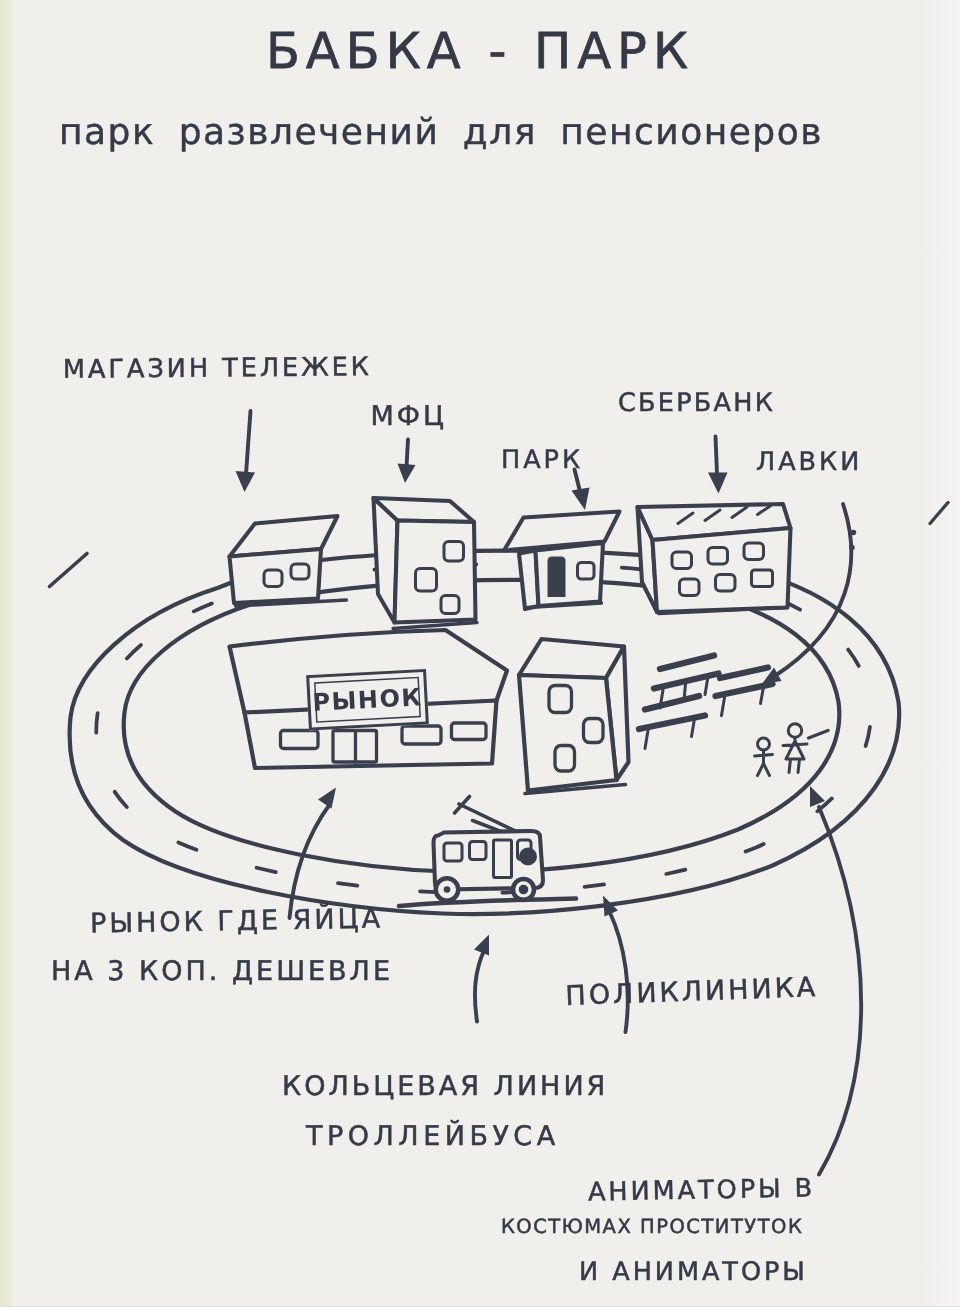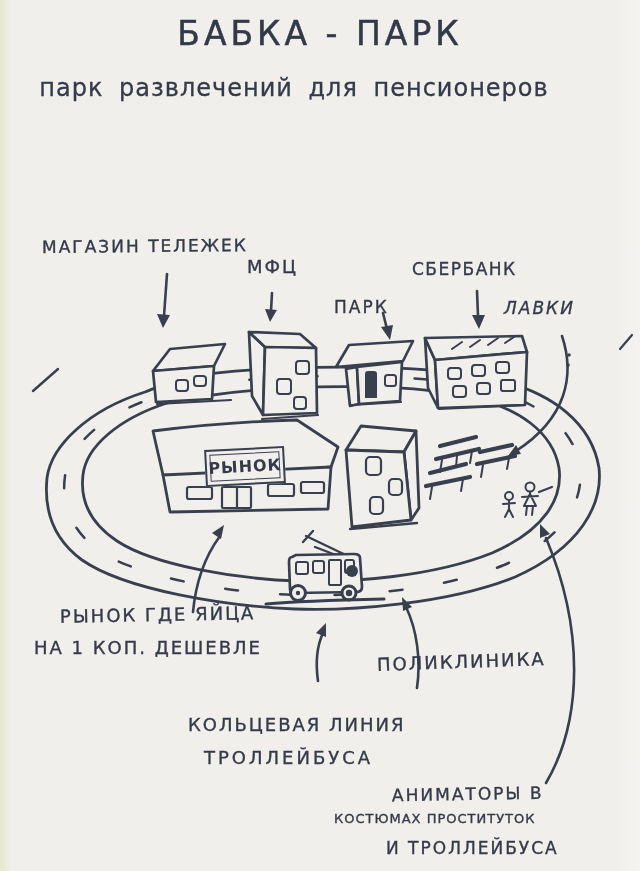--- a/index.html
+++ b/index.html
@@ -186,34 +186,34 @@
         <path class="ink" stroke-width="2.6" d="M546,783 C583,720 584,628 546,538"></path>
         <polygon class="fillink" points="540,524 550,534 540,538"></polygon>
       </g>
     </g>
   </svg>
 
   <div class="title">БАБКА - ПАРК</div>
   <div class="subtitle">парк развлечений для пенсионеров</div>
 
   <div class="lbl" style="left:42px;top:238px;transform:rotate(-0.5deg);">МАГАЗИН ТЕЛЕЖЕК</div>
-  <div class="lbl" style="left:247px;top:258px;font-size:18px;">МФЦ</div>
+  <div class="lbl" style="left:247px;top:269px;font-size:18px;">МФЦ</div>
   <div class="lbl" style="left:334px;top:299px;">ПАРК</div>
   <div class="lbl" style="left:412px;top:261px;letter-spacing:1.5px;text-align:center;">СБЕРБАНК</div>
-  <div class="lbl" style="left:504px;top:300px;font-style:italic;">ЛАВКИ</div>
+  <div class="lbl" style="left:504px;top:300px;">ЛАВКИ</div>
 
   <div class="lbl" style="left:60px;top:606px;font-size:18px;transform:rotate(-1deg);">РЫНОК ГДЕ ЯЙЦА</div>
-  <div class="lbl" style="left:34px;top:639px;font-size:18px;">НА 1 КОП. ДЕШЕВЛЕ</div>
+  <div class="lbl" style="left:34px;top:639px;font-size:18px;">НА 3 КОП. ДЕШЕВЛЕ</div>
 
   <div class="lbl" style="left:377px;top:653px;font-size:18px;transform:rotate(-2deg);">ПОЛИКЛИНИКА</div>
 
   <div class="lbl" style="left:188px;top:716px;font-size:18px;">КОЛЬЦЕВАЯ ЛИНИЯ</div>
   <div class="lbl" style="left:204px;top:749px;font-size:18px;letter-spacing:3px;">ТРОЛЛЕЙБУСА</div>
 
   <div class="lbl" style="left:392px;top:786px;transform:rotate(-1deg);">АНИМАТОРЫ В</div>
   <div class="lbl" style="left:334px;top:812px;font-size:13px;letter-spacing:1px;">КОСТЮМАХ ПРОСТИТУТОК</div>
-  <div class="lbl" style="left:386px;top:840px;">И ТРОЛЛЕЙБУСА</div>
+  <div class="lbl" style="left:386px;top:840px;">И АНИМАТОРЫ</div>
 
   <div class="sign">
     <div class="sign-inner">РЫНОК</div>
   </div>
 
 </div>
 
 </body></html>

